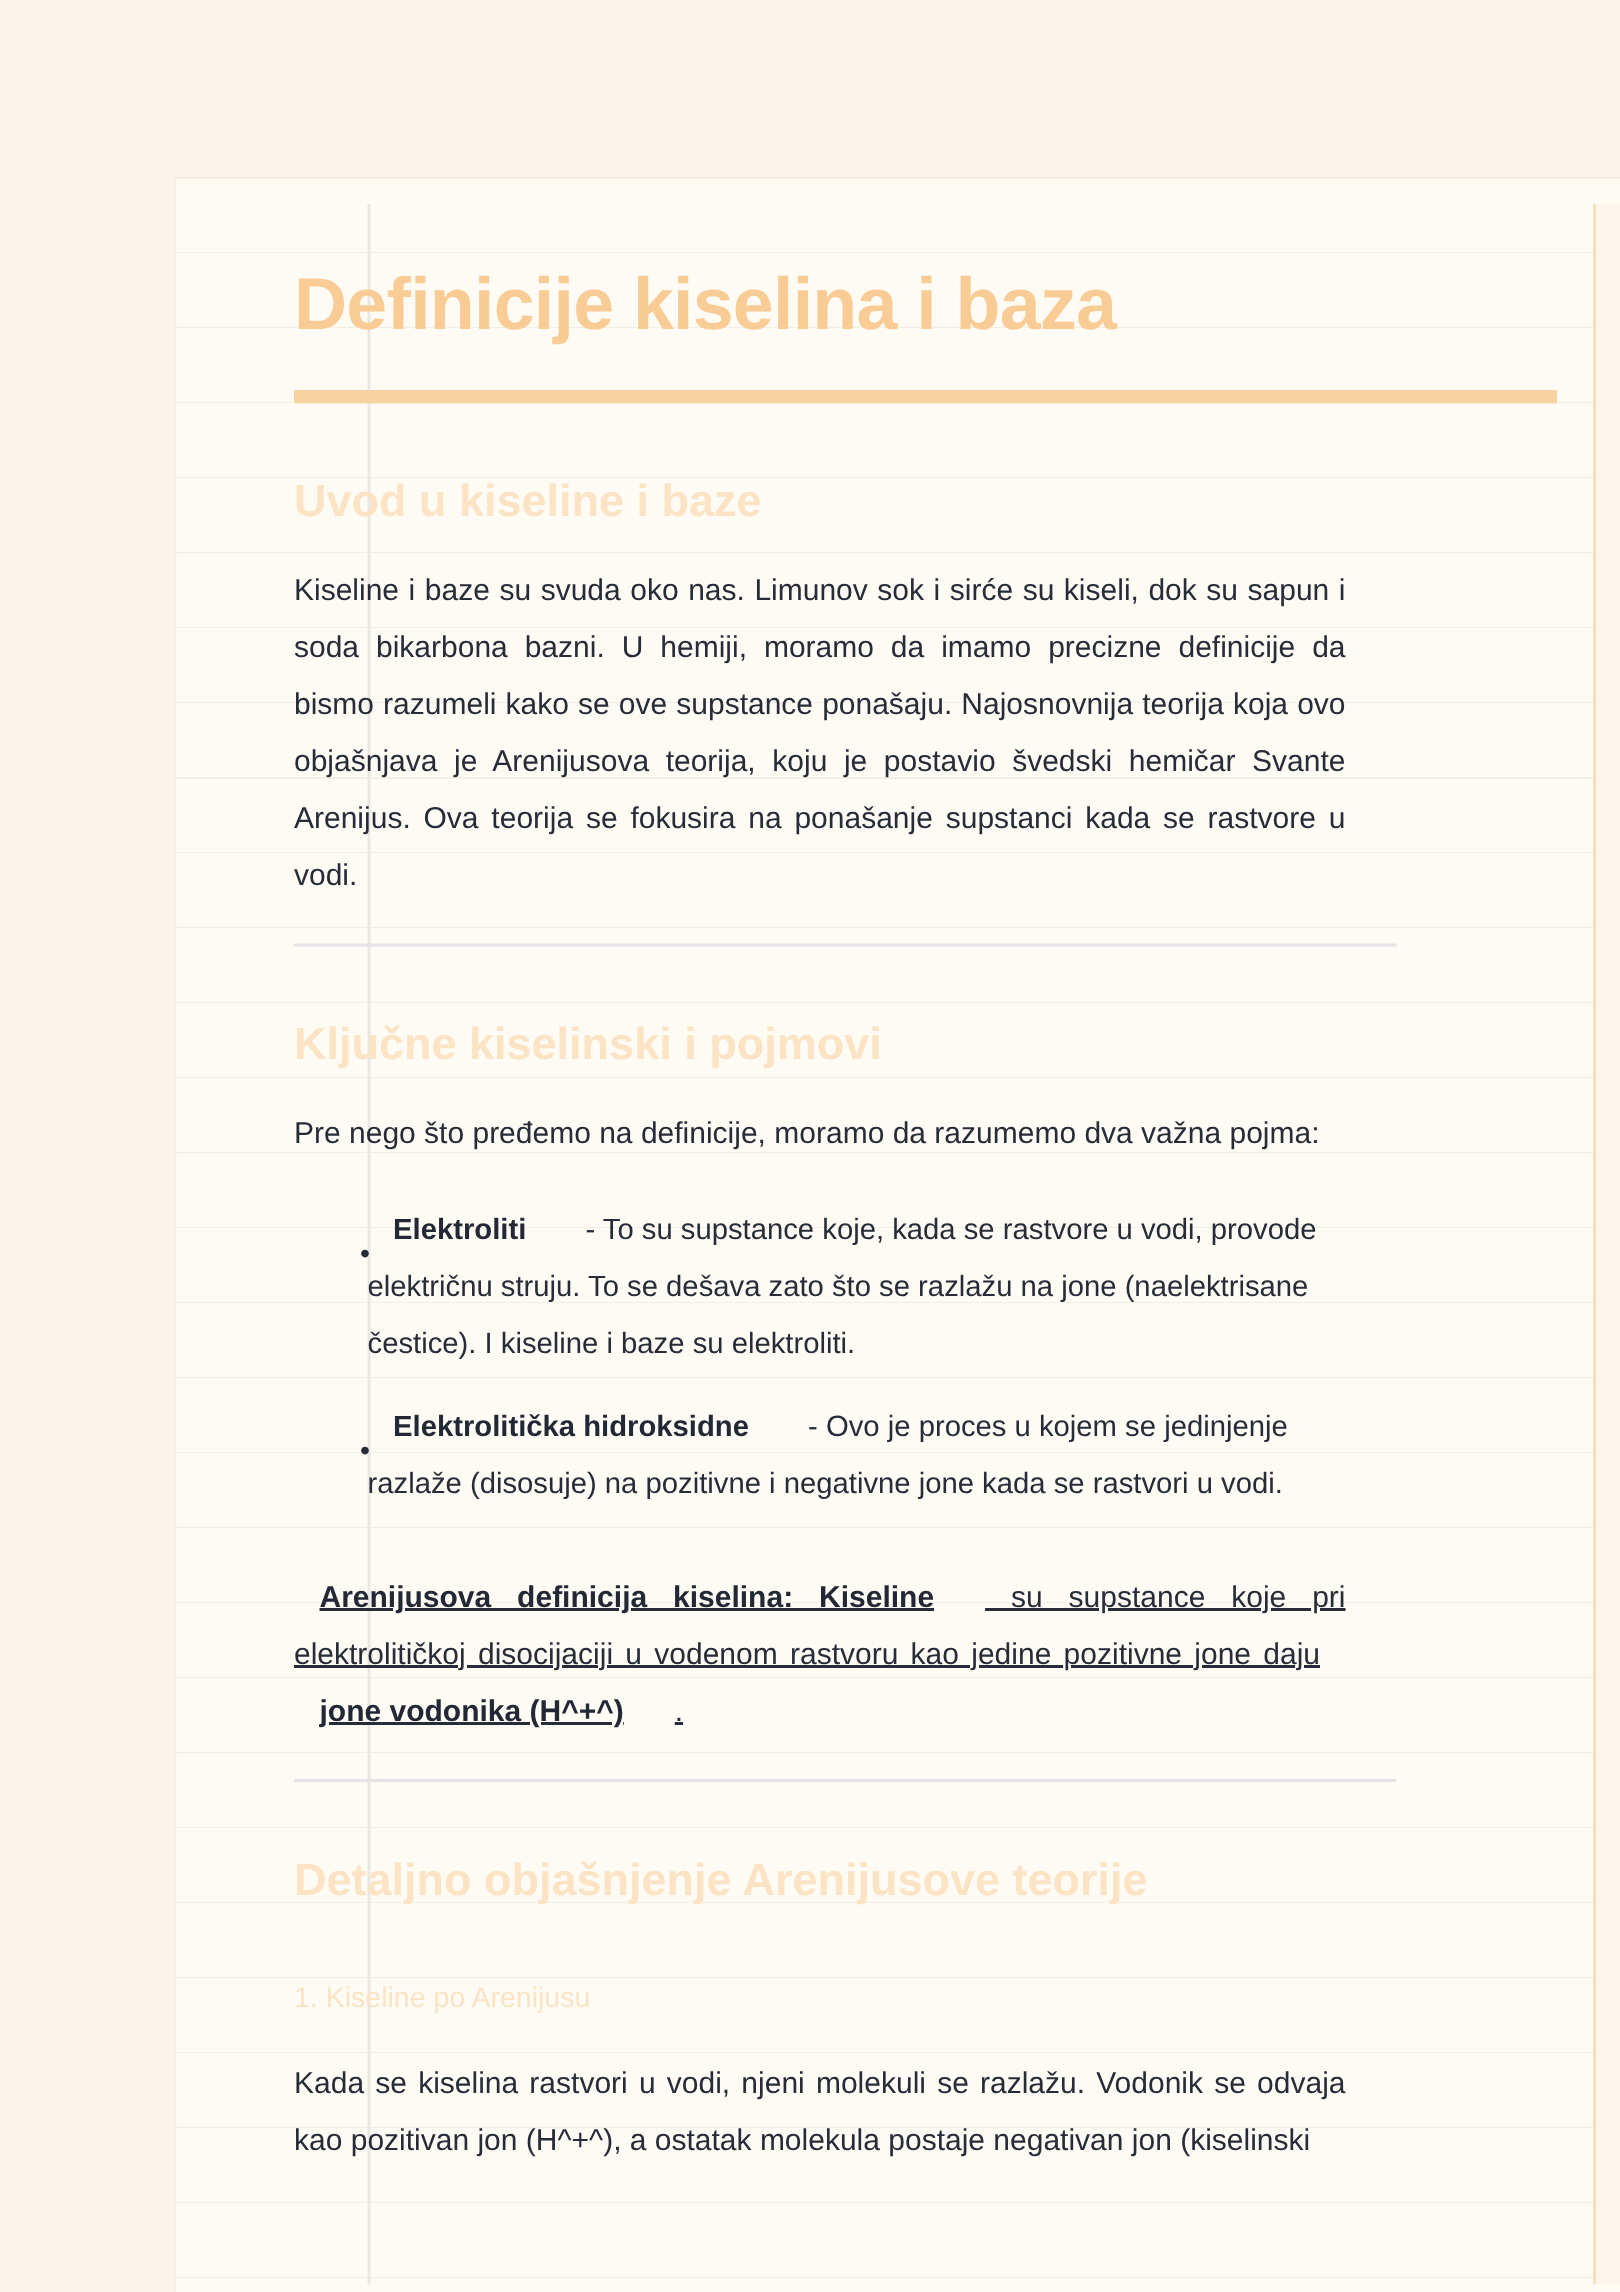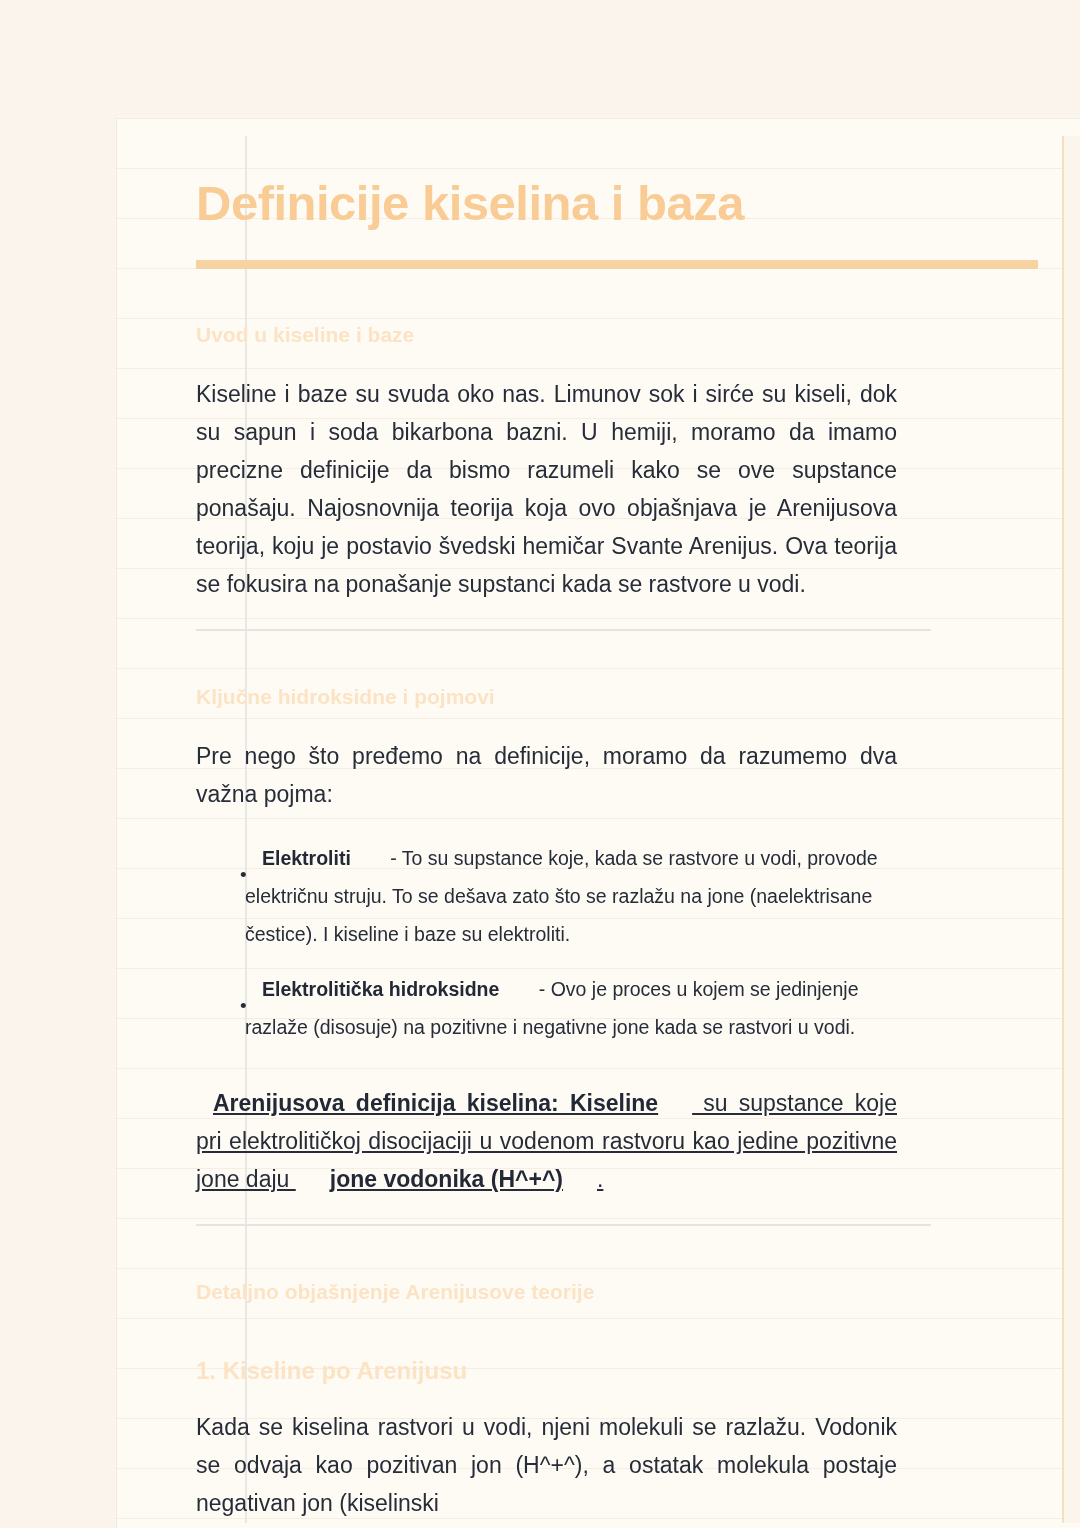--- a/index.html
+++ b/index.html
@@ -67,35 +67,35 @@
   }
   .title-rule {
     margin-top: 30px;
     width: 842px;
     height: 9px;
     background: #F8D3A2;
     border-radius: 1px;
   }
   h2.section-heading {
     margin-top: 48px;
-    font-size: 21px;
+    font-size: 30px;
     line-height: 36px;
     font-weight: 700;
     color: #FBE3C4;
   }
   h3.sub-heading {
     margin-top: 46px;
-    font-size: 24px;
+    font-size: 19px;
     line-height: 30px;
-    font-weight: 700;
+    font-weight: 400;
     color: #FBE3C4;
   }
   p.body {
     margin-top: 22px;
-    font-size: 23px;
+    font-size: 20px;
     line-height: 38px;
     color: #262C38;
     text-align: justify;
   }
   p.body.spaced { margin-top: 38px; text-decoration: underline; }
   strong { font-weight: 700; color: #222835; }
   .divider {
     margin-top: 26px;
     width: 735px;
     height: 2px;
@@ -142,21 +142,21 @@
 
     <div class="content">
       <h1 class="doc-title">Definicije kiselina i baza</h1>
       <div class="title-rule"></div>
 
       <h2 class="section-heading">Uvod u kiseline i baze</h2>
       <p class="body">Kiseline i baze su svuda oko nas. Limunov sok i sirće su kiseli, dok su sapun i soda bikarbona bazni. U hemiji, moramo da imamo precizne definicije da bismo razumeli kako se ove supstance ponašaju. Najosnovnija teorija koja ovo objašnjava je Arenijusova teorija, koju je postavio švedski hemičar Svante Arenijus. Ova teorija se fokusira na ponašanje supstanci kada se rastvore u vodi.</p>
 
       <div class="divider"></div>
 
-      <h2 class="section-heading">Ključne hidroksidne i pojmovi</h2>
+      <h2 class="section-heading">Ključne kiselinski i pojmovi</h2>
       <p class="body">Pre nego što pređemo na definicije, moramo da razumemo dva važna pojma:</p>
 
       <ul class="term-list">
         <li>
           <span class="bullet-marker">•</span>
           <strong>Elektroliti</strong><span> - To su supstance koje, kada se rastvore u vodi, provode električnu struju. To se dešava zato što se razlažu na jone (naelektrisane čestice). I kiseline i baze su elektroliti.</span>
         </li>
         <li>
           <span class="bullet-marker">•</span>
           <strong>Elektrolitička hidroksidne</strong><span> - Ovo je proces u kojem se jedinjenje razlaže (disosuje) na pozitivne i negativne jone kada se rastvori u vodi.</span>

